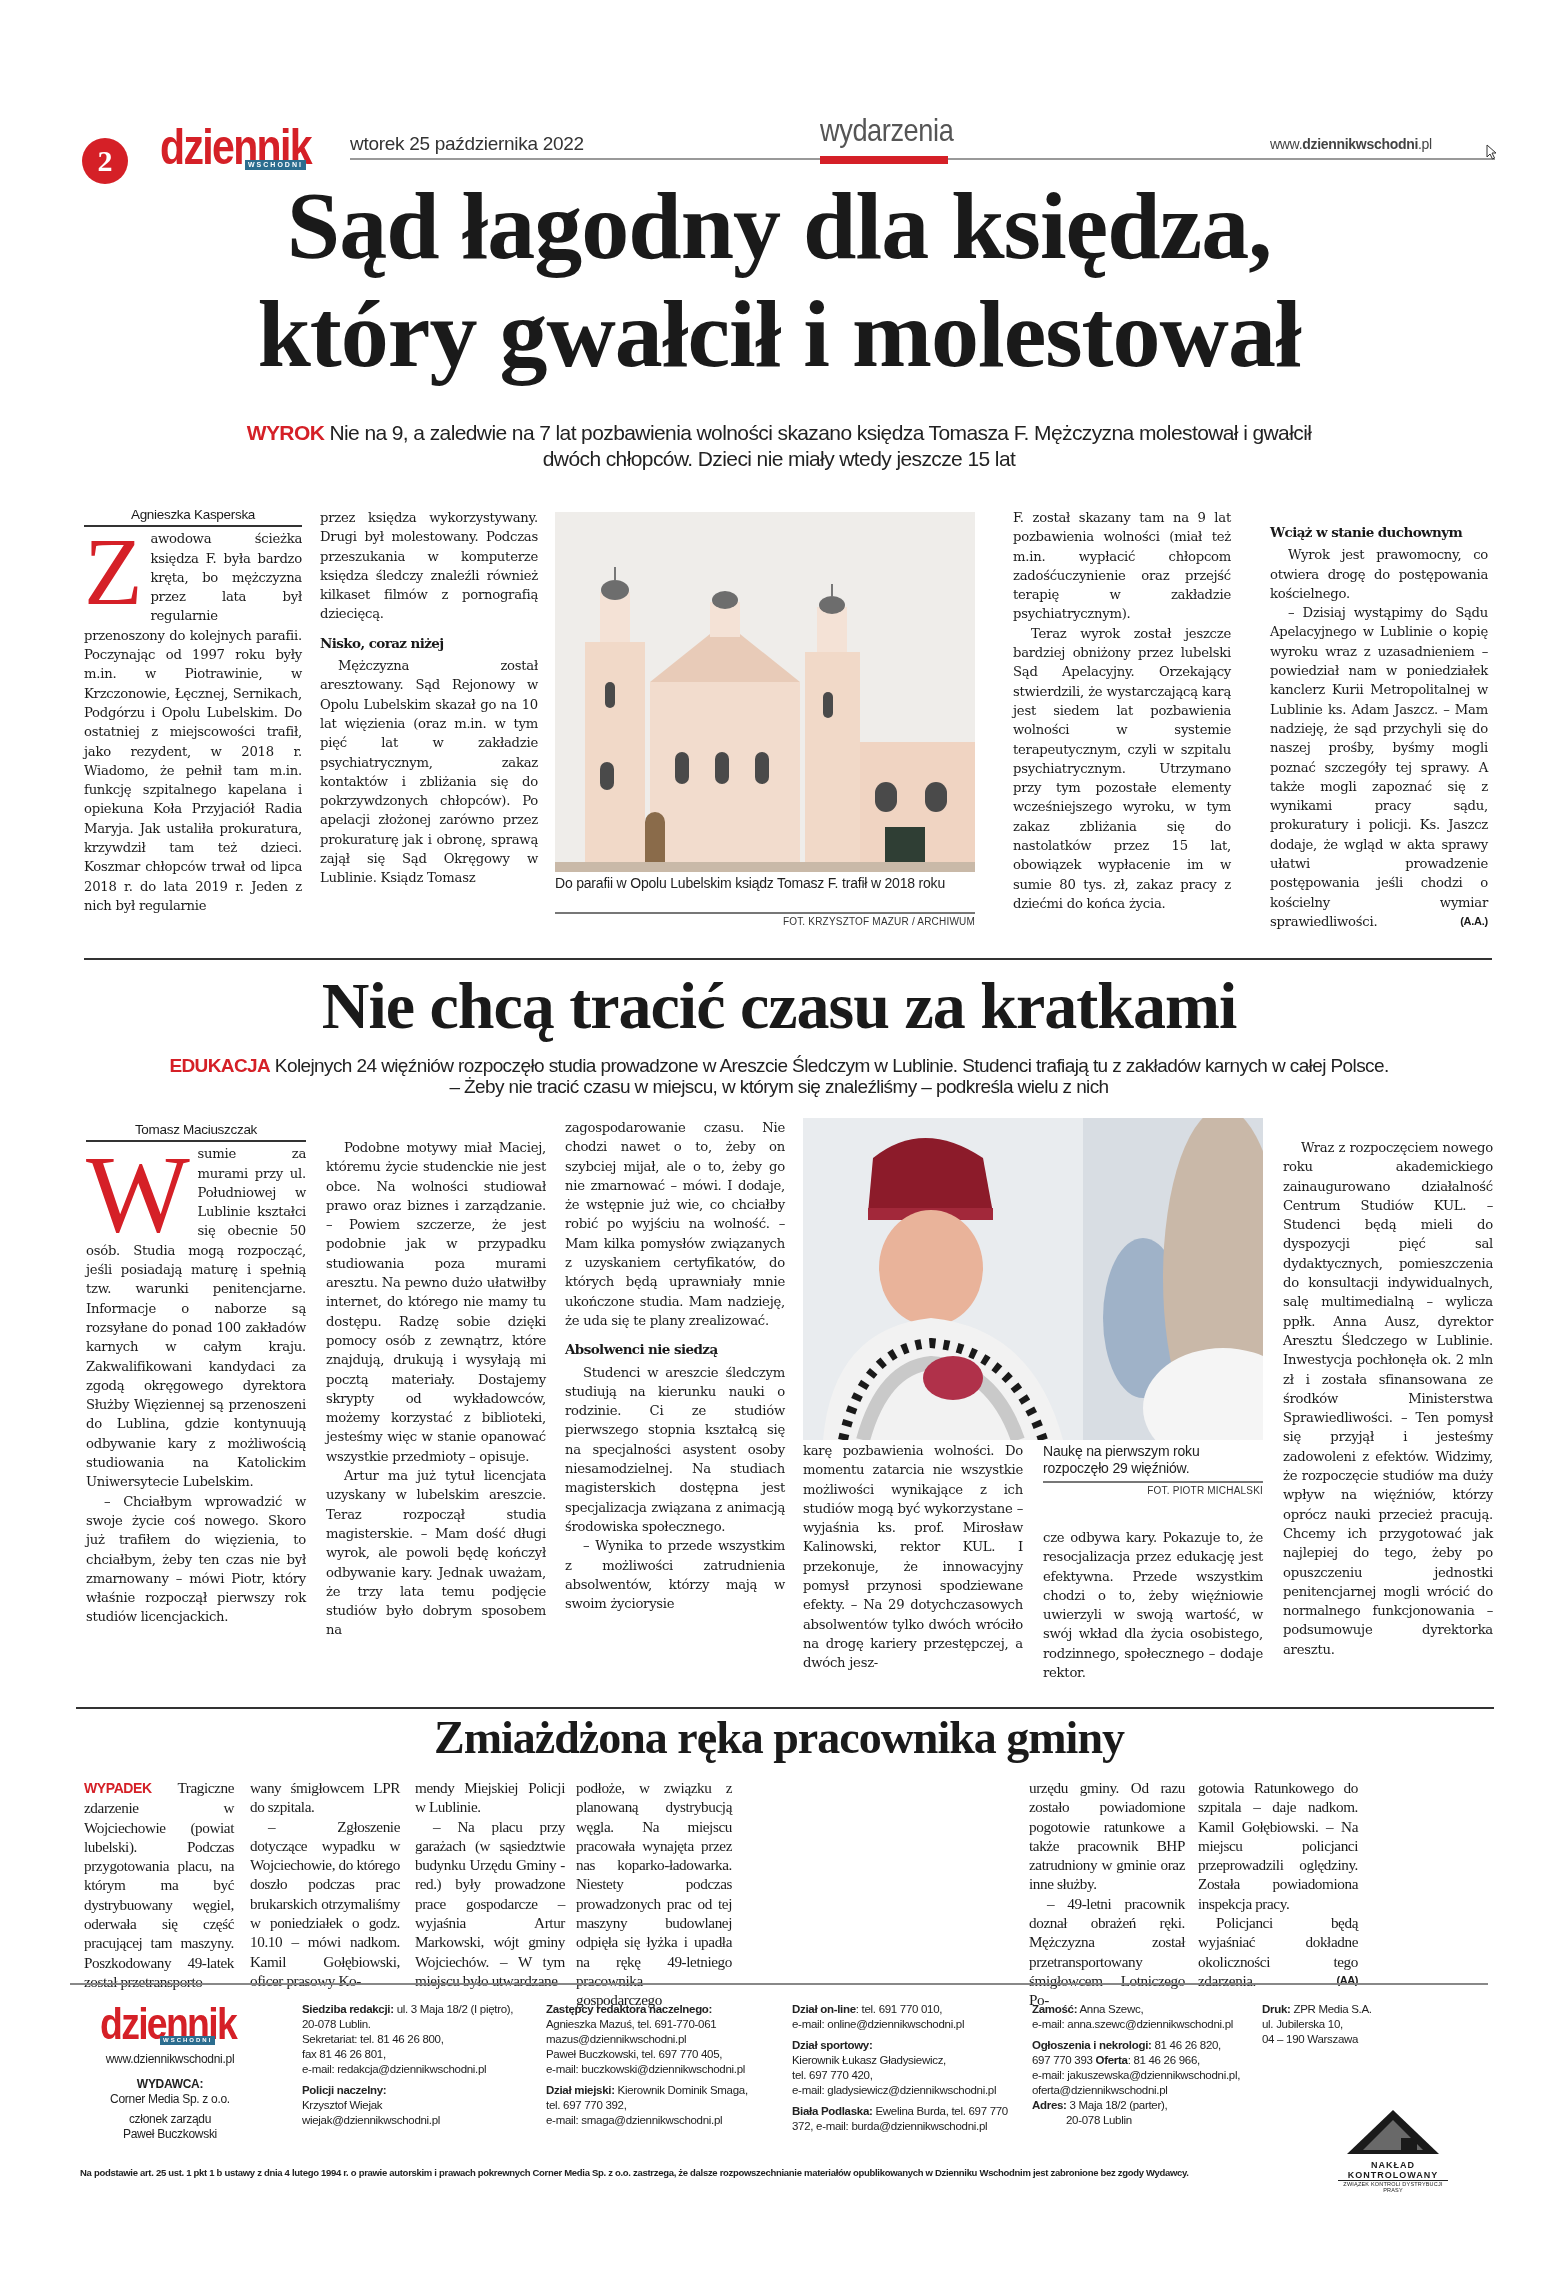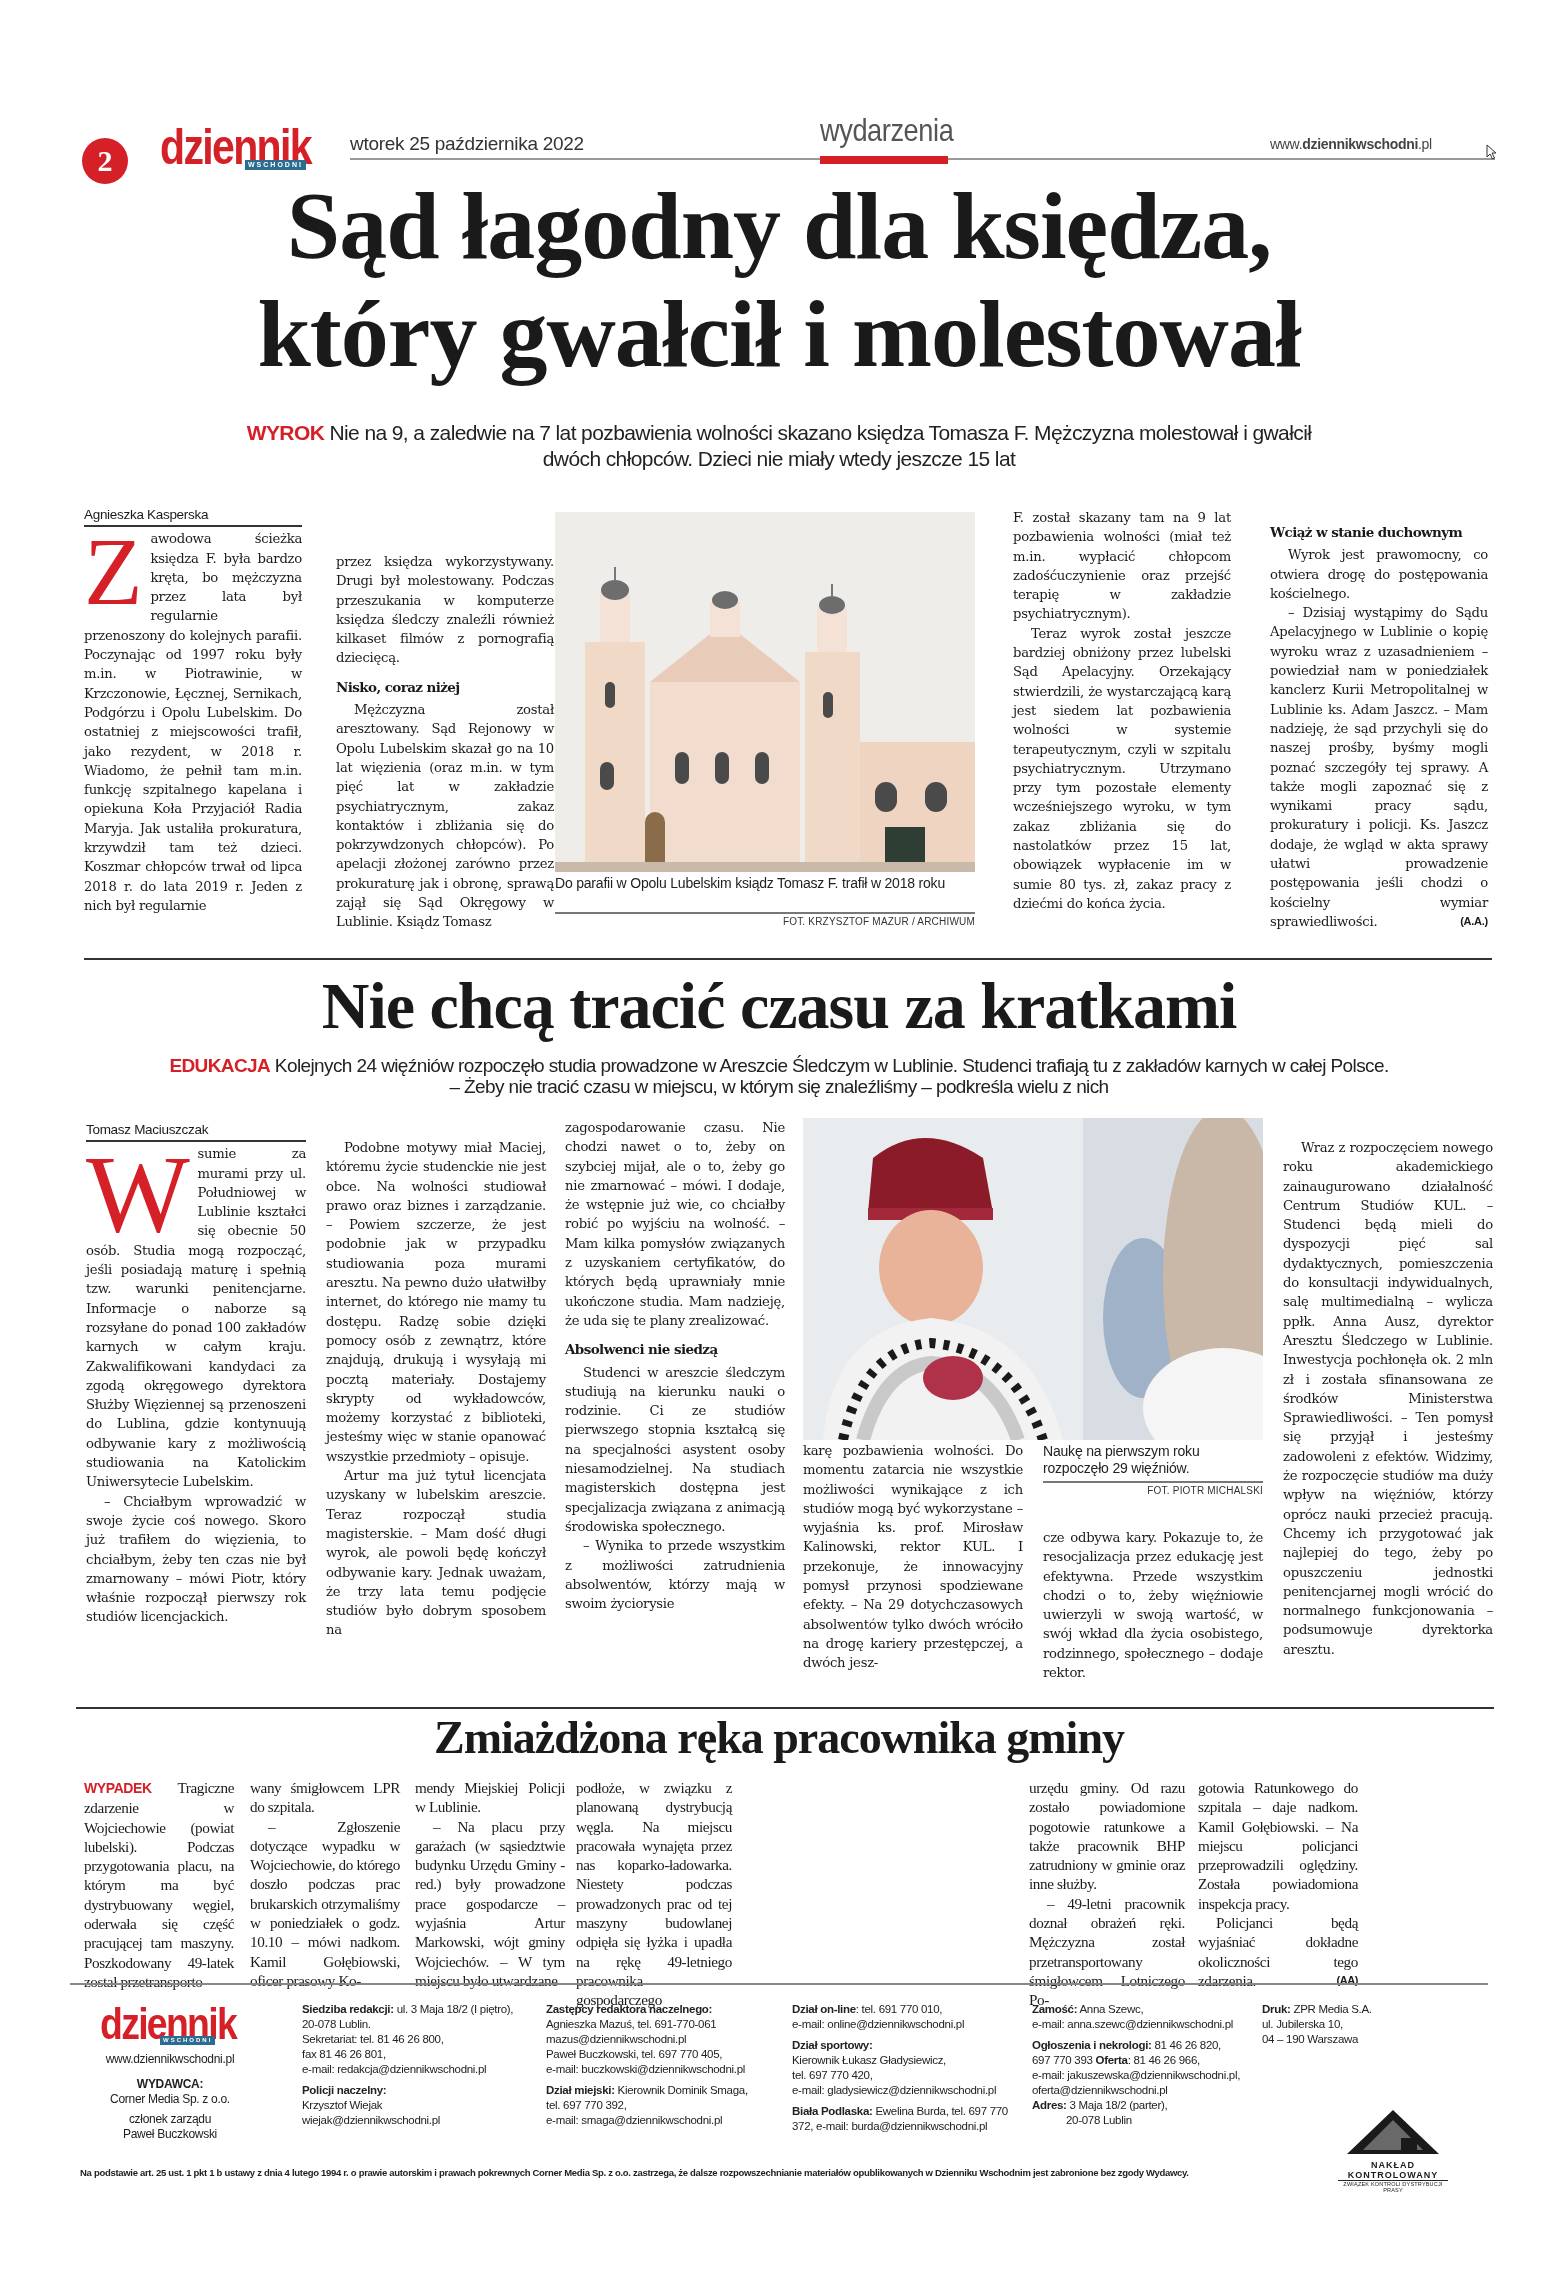--- a/index.html
+++ b/index.html
@@ -19,21 +19,21 @@
   
   .headline{position:absolute;font-family:"Liberation Serif",serif;font-weight:bold;color:#1a1a1a;text-align:center;letter-spacing:-1px;}
   .lede{position:absolute;font-family:"Liberation Sans",sans-serif;font-size:21px;color:#222;text-align:center;line-height:26px;letter-spacing:-0.6px;}
   .kicker{color:#d52027;font-weight:bold;}
   
   .col{position:absolute;font-family:"DejaVu Serif",serif;font-size:13.2px;line-height:19.3px;text-align:justify;color:#1a1a1a;letter-spacing:-0.25px;}
   .col p{text-indent:18px;}
   .col p.noind{text-indent:0;}
   .col h4{font-family:"DejaVu Serif",serif;font-size:13.5px;font-weight:bold;margin:10px 0 3px;letter-spacing:-0.6px;}
   .col.narrow{font-family:"Liberation Serif",serif;font-size:15.2px;line-height:19.3px;letter-spacing:-0.4px;}
-  .byline{font-family:"Liberation Sans",sans-serif;font-size:13.5px;text-align:left;border-bottom:2px solid #333;margin-bottom:2px;padding-bottom:1px;letter-spacing:-0.3px;}
+  .byline{font-family:"Liberation Sans",sans-serif;font-size:13.5px;text-align:center;border-bottom:2px solid #333;margin-bottom:2px;padding-bottom:1px;letter-spacing:-0.3px;}
   .dropcap{float:left;font-family:"Liberation Serif",serif;color:#d52027;font-size:96px;line-height:78px;margin:4px 8px 0 0;}
   .dropcap.w{font-size:110px;line-height:92px;}
   .sig{font-family:"Liberation Sans",sans-serif;font-weight:bold;font-size:11px;float:right;}
   .rule{position:absolute;height:2px;background:#333;}
   .rule.gray{background:#888;}
   
   .photo{position:absolute;overflow:hidden;}
   .caption{position:absolute;font-family:"Liberation Sans",sans-serif;font-size:14px;line-height:17px;color:#222;letter-spacing:-0.2px;}
   .credit{position:absolute;font-family:"Liberation Sans",sans-serif;font-size:10px;color:#333;text-align:right;border-top:2px solid #777;padding-top:2px;letter-spacing:0.2px;}
   
@@ -66,21 +66,21 @@
 <div class="lede" style="left:60px;top:420px;width:1438px;">
   <div><span class="kicker">WYROK</span><span> Nie na 9, a zaledwie na 7 lat pozbawienia wolności skazano księdza Tomasza F. Mężczyzna molestował i gwałcił</span></div>
   <div>dwóch chłopców. Dzieci nie miały wtedy jeszcze 15 lat</div>
 </div>
 
 <div class="col" style="left:84px;top:505px;width:218px;">
   <div class="byline">Agnieszka Kasperska</div>
   <span class="dropcap">Z</span>
   <span>awodowa ścieżka księdza F. była bardzo kręta, bo mężczyzna przez lata był regularnie przenoszony do kolejnych parafii. Poczynając od 1997 roku były m.in. w Piotrawinie, w Krzczonowie, Łęcznej, Sernikach, Podgórzu i Opolu Lubelskim. Do ostatniej z miejscowości trafił, jako rezydent, w 2018 r. Wiadomo, że pełnił tam m.in. funkcję szpitalnego kapelana i opiekuna Koła Przyjaciół Radia Maryja. Jak ustaliła prokuratura, krzywdził tam też dzieci. Koszmar chłopców trwał od lipca 2018 r. do lata 2019 r. Jeden z nich był regularnie</span>
 </div>
-<div class="col" style="left:336px;top:508px;width:218px;margin-top:44px;">
+<div class="col" style="left:320px;top:508px;width:218px;">
   <p class="noind">przez księdza wykorzystywany. Drugi był molestowany. Podczas przeszukania w komputerze księdza śledczy znaleźli również kilkaset filmów z pornografią dziecięcą.</p>
   <h4>Nisko, coraz niżej</h4>
   <p>Mężczyzna został aresztowany. Sąd Rejonowy w Opolu Lubelskim skazał go na 10 lat więzienia (oraz m.in. w tym pięć lat w zakładzie psychiatrycznym, zakaz kontaktów i zbliżania się do pokrzywdzonych chłopców). Po apelacji złożonej zarówno przez prokuraturę jak i obronę, sprawą zajął się Sąd Okręgowy w Lublinie. Ksiądz Tomasz</p>
 </div>
 
 <div class="photo" style="left:555px;top:512px;width:420px;height:360px;background:linear-gradient(#f3f1ee,#ece8e3);">
   <svg width="420" height="360" viewBox="0 0 420 360">
     <rect x="0" y="0" width="420" height="360" fill="#efedea"></rect>
 
     <rect x="30" y="130" width="60" height="230" fill="#f1d9c8"></rect>

